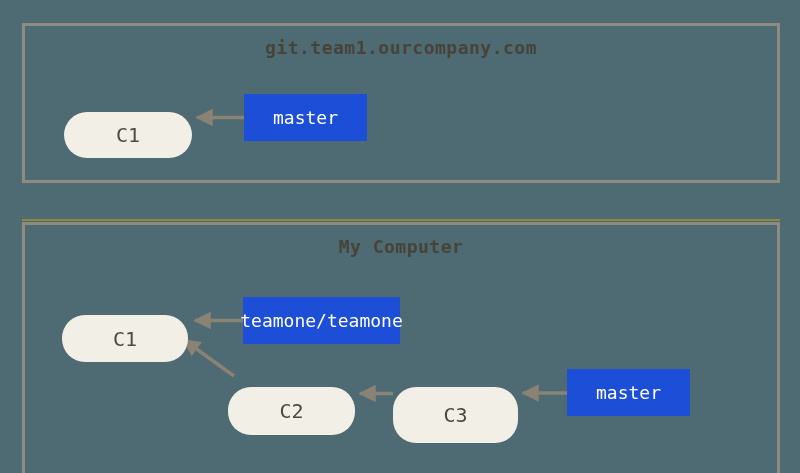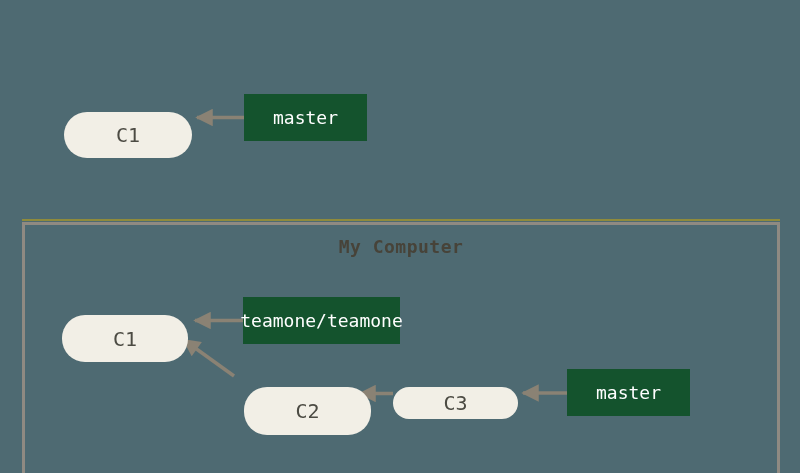--- a/index.html
+++ b/index.html
@@ -44,27 +44,27 @@
     border-radius: 23px;
     display: flex;
     align-items: center;
     justify-content: center;
     font-size: 20px;
     color: #4c4b43;
     margin-top: 18px;
   }
   .node-r-c1 { left: 64px;  top: 94px;  width: 128px; height: 46px; }
   .node-l-c1 { left: 62px;  top: 297px; width: 126px; height: 47px; }
-  .node-l-c2 { left: 244px; top: 369px; width: 127px; height: 48px; }
-  .node-l-c3 { left: 393px; top: 369px; width: 125px; height: 32px; }
+  .node-l-c2 { left: 228px; top: 369px; width: 127px; height: 48px; }
+  .node-l-c3 { left: 393px; top: 369px; width: 125px; height: 56px; }
 
   .branch {
     position: absolute;
     box-sizing: border-box;
-    background: #14532d;
+    background: #1d4ed8;
     color: #ffffff;
     display: flex;
     align-items: center;
     justify-content: center;
     font-size: 18px;
   }
   .branch-r-master  { left: 244px; top: 94px;  width: 123px; height: 47px; }
   .branch-l-teamone { left: 243px; top: 297px; width: 157px; height: 47px; }
   .branch-l-master  { left: 567px; top: 369px; width: 123px; height: 47px; }
 
@@ -77,20 +77,23 @@
   .arrows line {
     stroke: #8a8274;
     stroke-width: 3.5;
   }
 </style>
 </head>
 <body>
 
 <div class="stage">
 
+  <section class="frame frame-remote">
+    <div class="frame-title">git.team1.ourcompany.com</div>
+  </section>
 
   <section class="frame frame-local">
     <div class="frame-title">My Computer</div>
   </section>
 
   <div class="accent-line"></div>
 
   <svg class="arrows" viewBox="0 0 800 473">
     <defs>
       <marker id="ah" viewBox="0 0 10 10" refX="9" refY="5" markerWidth="5.5" markerHeight="5" orient="auto">

